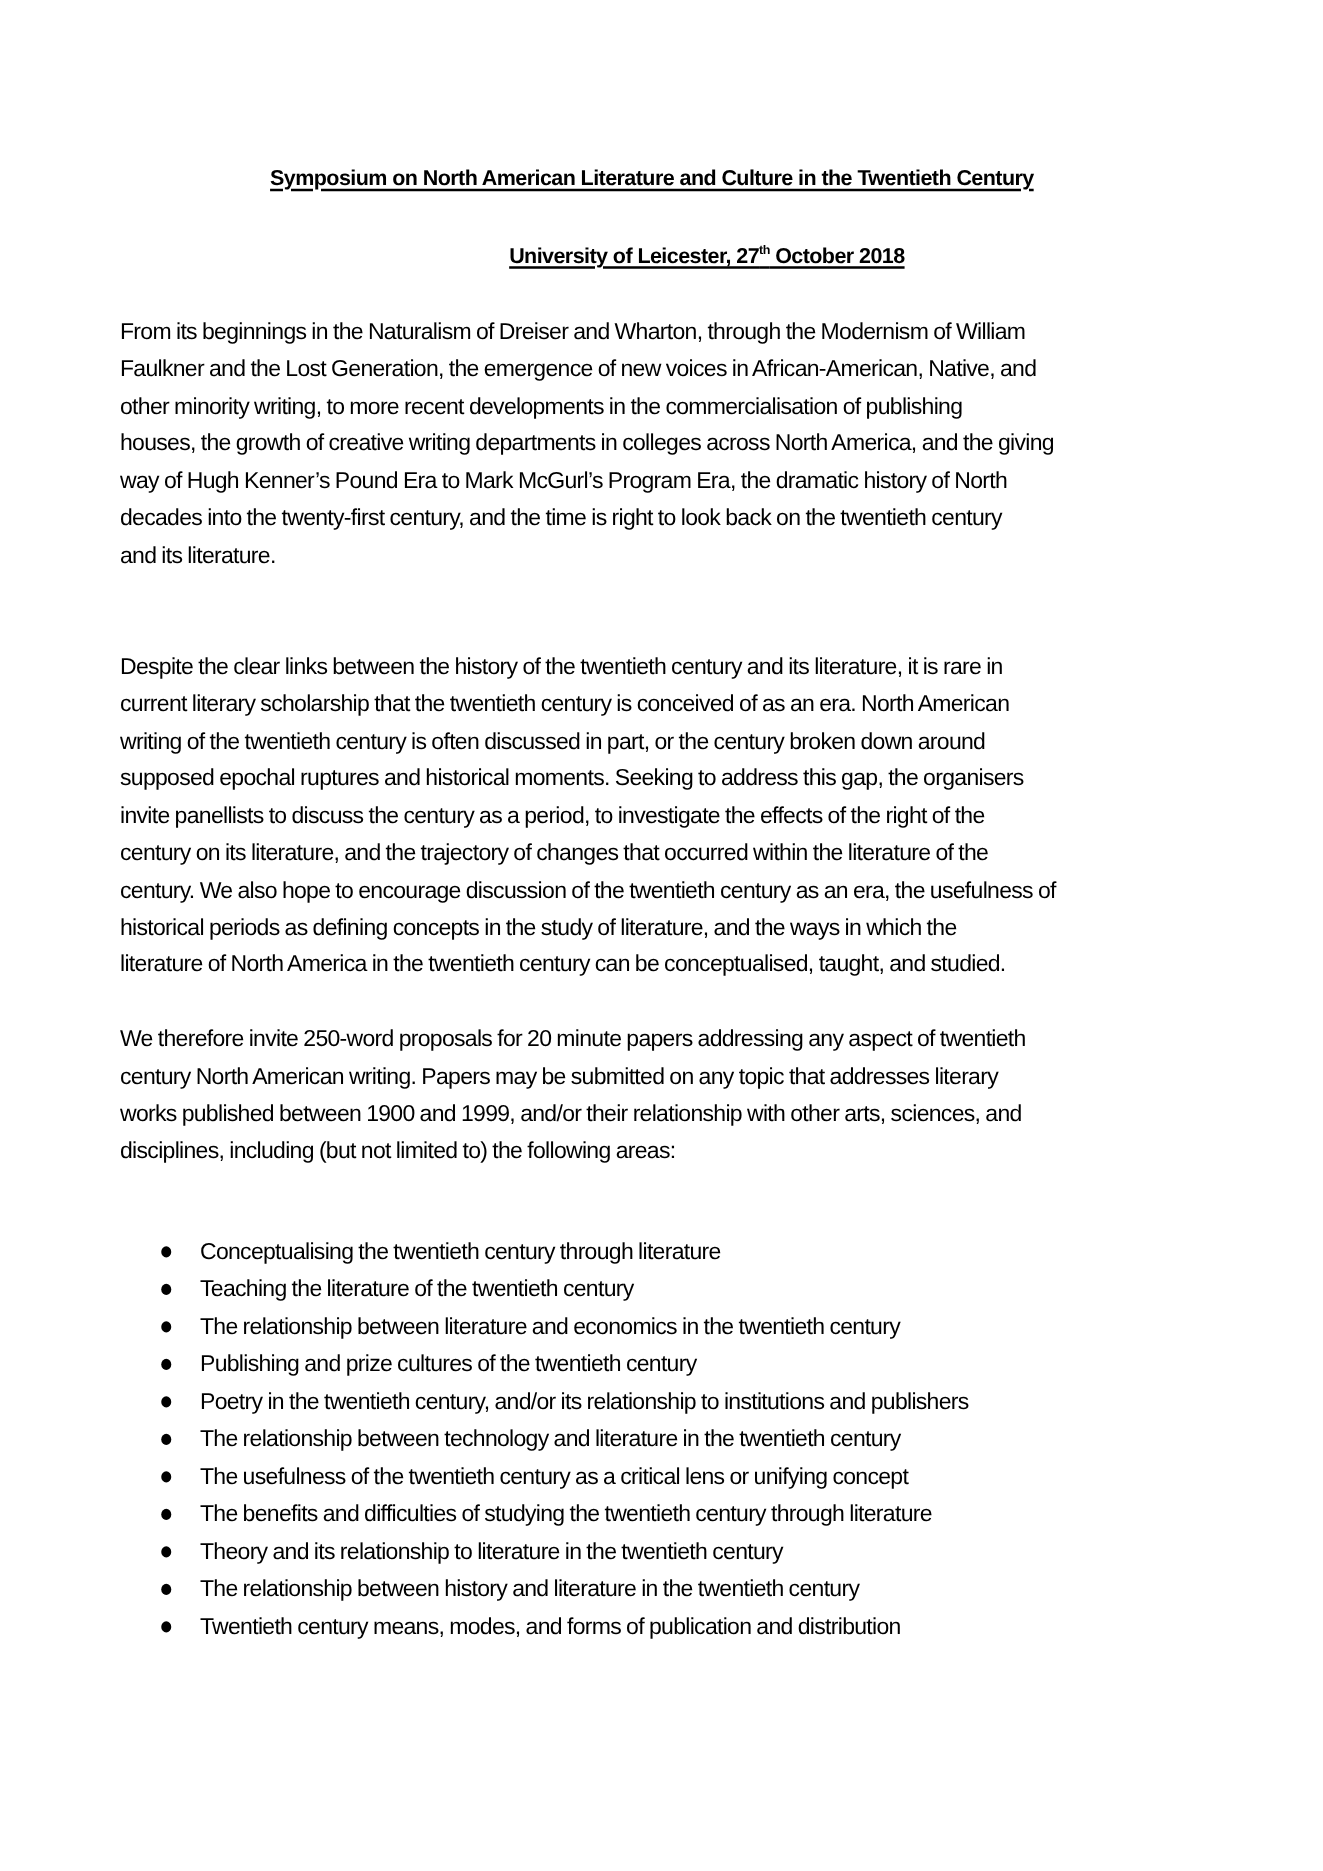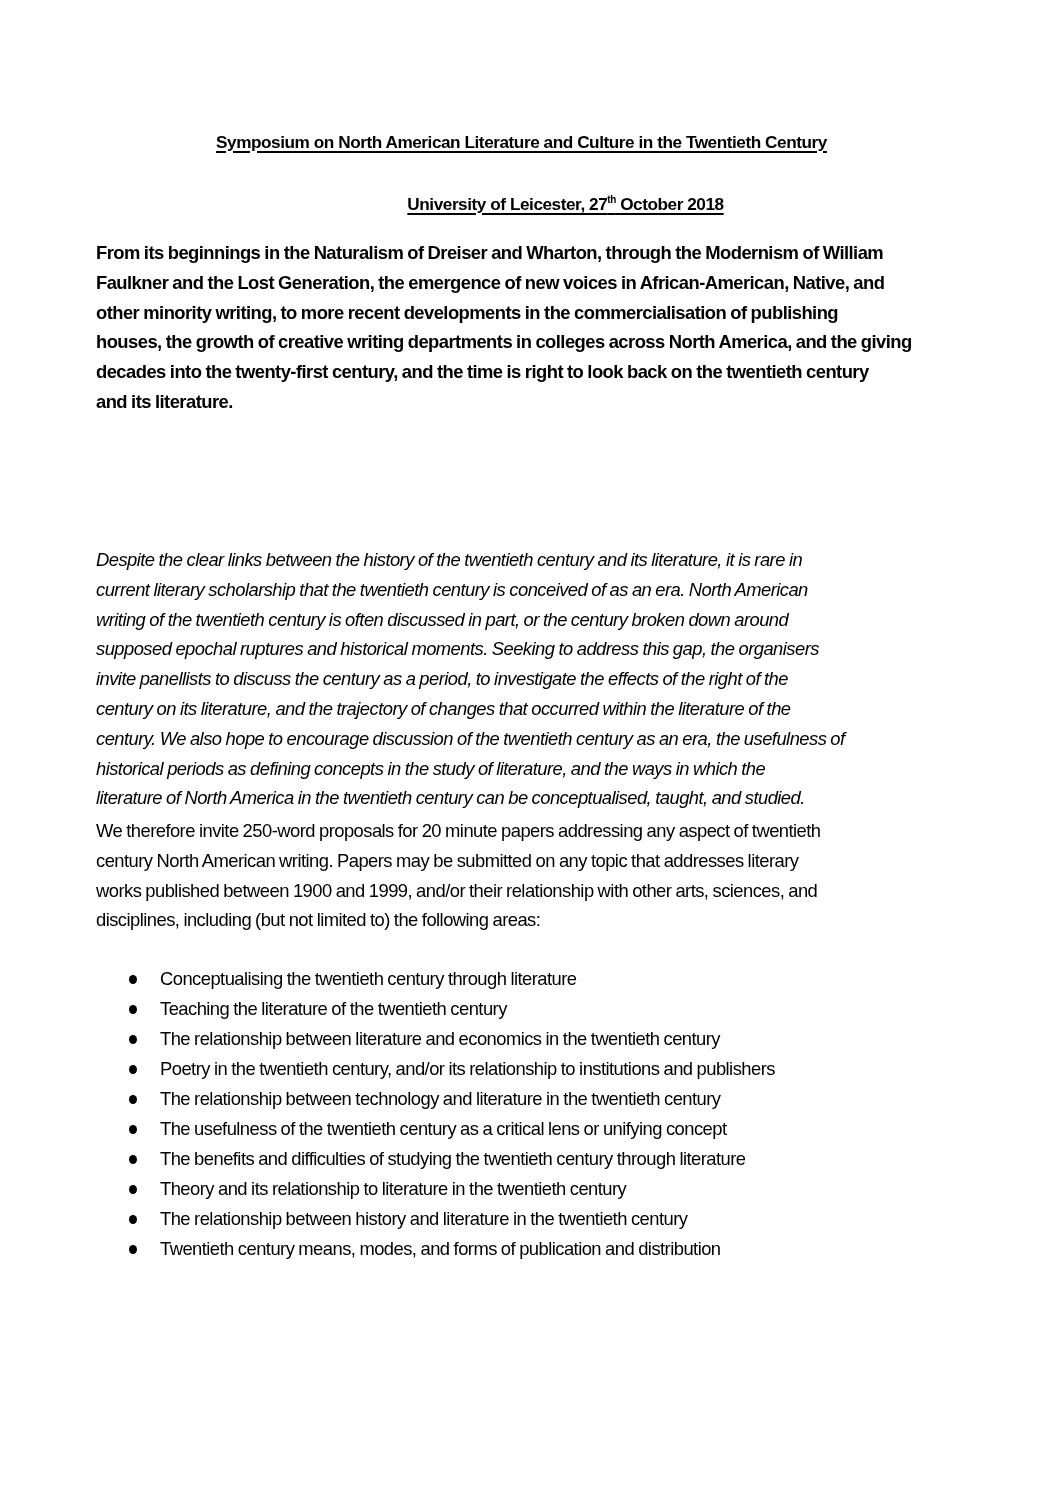--- a/index.html
+++ b/index.html
@@ -52,27 +52,27 @@
     font-size: 18.4px;
     letter-spacing: -0.55px;
     word-spacing: -0.5px;
     line-height: 29.8px;
     margin: 0;
   }
   .body-text .ln {
     display: block;
     white-space: nowrap;
   }
-  .p1 { top: 238px; font-weight: bold; }
-  .p2 { top: 545px; font-style: italic; }
+  .p1 { top: 250px; }
+  .p2 { top: 518px; }
   .p3 { top: 816px; }
   .bullets {
     position: absolute;
     left: 0;
-    top: 964px;
+    top: 986px;
     width: 940px;
     margin: 0;
     padding: 0;
     list-style: none;
   }
   .bullets li {
     position: relative;
     height: 30px;
     line-height: 30px;
     font-size: 18.4px;
@@ -102,20 +102,21 @@
 
   <h1 class="heading h1">Symposium on North American Literature and Culture in the Twentieth Century</h1>
 
   <h2 class="heading h2"><span>University of Leicester, 27</span><sup>th</sup><span> October 2018</span></h2>
 
   <p class="body-text p1">
     <span class="ln">From its beginnings in the Naturalism of Dreiser and Wharton, through the Modernism of William</span>
     <span class="ln">Faulkner and the Lost Generation, the emergence of new voices in African-American,  Native, and</span>
     <span class="ln">other minority writing, to more recent developments in the commercialisation of publishing</span>
     <span class="ln">houses, the growth of creative writing departments in colleges across North America, and the giving</span>
+    <span class="ln">way of Hugh Kenner’s Pound  Era to Mark McGurl’s Program Era, the dramatic history of North</span>
     <span class="ln">decades into the twenty-first century, and the time is right to look back on the twentieth century</span>
     <span class="ln">and its literature.</span>
   </p>
 
   <p class="body-text p2">
     <span class="ln">Despite the clear links between the history of the twentieth century and its literature, it is rare in</span>
     <span class="ln">current literary scholarship that the twentieth century is conceived of as an era. North American</span>
     <span class="ln">writing of the twentieth century is often discussed in part, or the century broken down around</span>
     <span class="ln">supposed epochal ruptures and historical moments. Seeking to address this gap, the organisers</span>
     <span class="ln">invite panellists to discuss the century as a period, to investigate the effects of the right of the</span>
@@ -140,20 +141,24 @@
     <li>
         <span class="bullet-dot"></span>
         <span class="bullet-text">Teaching the literature of the twentieth century</span>
       </li>
     <li>
         <span class="bullet-dot"></span>
         <span class="bullet-text">The relationship between literature and economics in the twentieth century</span>
       </li>
     <li>
         <span class="bullet-dot"></span>
+        <span class="bullet-text">Publishing and prize cultures of the twentieth century</span>
+      </li>
+    <li>
+        <span class="bullet-dot"></span>
         <span class="bullet-text">Poetry in the twentieth century, and/or its relationship to institutions and publishers</span>
       </li>
     <li>
         <span class="bullet-dot"></span>
         <span class="bullet-text">The relationship between technology and literature in the twentieth century</span>
       </li>
     <li>
         <span class="bullet-dot"></span>
         <span class="bullet-text">The usefulness of the twentieth century as a critical lens or unifying concept</span>
       </li>

